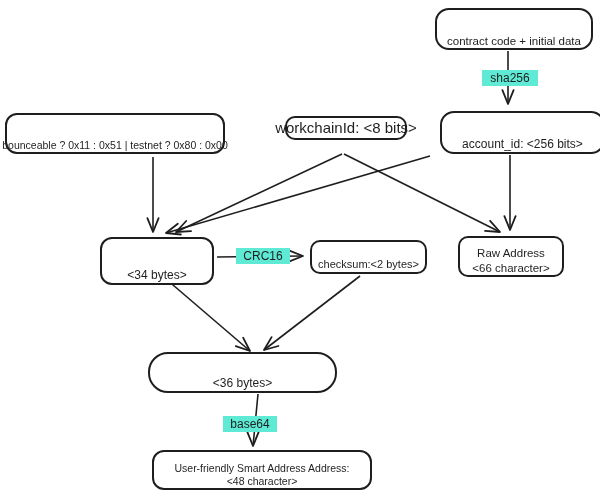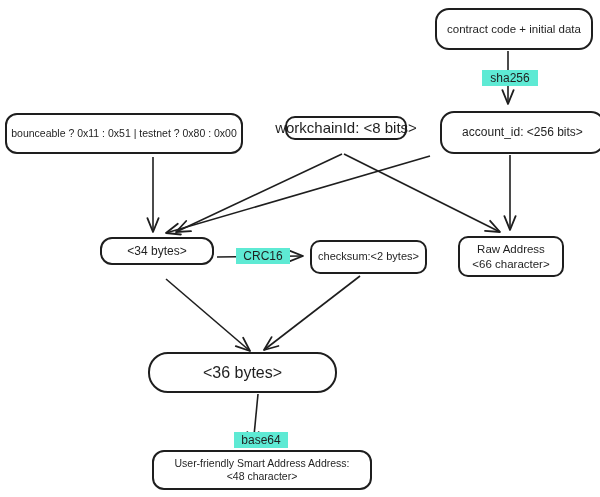--- a/index.html
+++ b/index.html
@@ -13,46 +13,46 @@
   }
   svg.edges{position:absolute;left:0;top:0;width:600px;height:497px;}
   .node{
     position:absolute;
     box-sizing:border-box;
     background:#ffffff;
     border:2px solid #1e1e1e;
     display:flex;
     flex-direction:column;
     align-items:center;
-    justify-content:center;
+    justify-content:flex-end;
     text-align:center;
     line-height:1.25;
     white-space:nowrap;
   }
   .edge-label{
     position:absolute;
     background:#5eead4;
     text-align:center;
     font-size:12px;
     line-height:16px;
     padding:0 2px;
   }
   
   .n-contract  {left:435px; top:8px;   width:158px; height:42px; border-radius:14px; font-size:11.5px;}
-  .n-bounce    {left:5px;   top:113px; width:238px; height:41px; border-radius:12px; font-size:10.5px;}
+  .n-bounce    {left:5px;   top:113px; width:220px; height:41px; border-radius:12px; font-size:10.5px;}
   .n-workchain {left:285px; top:116px; width:122px; height:24px; border-radius:10px; font-size:15px;}
   .n-account   {left:428px; top:111px; width:165px; height:43px; border-radius:14px; font-size:12px;margin-left:12px;}
-  .n-bytes34   {left:100px; top:237px; width:114px; height:28px; border-radius:12px; font-size:12px;}
+  .n-bytes34   {left:100px; top:237px; width:114px; height:48px; border-radius:12px; font-size:12px;}
   .n-checksum  {left:310px; top:240px; width:117px; height:34px; border-radius:10px; font-size:11px;}
   .n-raw       {left:458px; top:236px; width:106px; height:41px; border-radius:10px; font-size:11.5px;}
-  .n-bytes36   {left:148px; top:352px; width:189px; height:41px; border-radius:20px; font-size:16px;}
+  .n-bytes36   {left:148px; top:352px; width:189px; height:41px; border-radius:20px; font-size:12px;}
   .n-friendly  {left:152px; top:450px; width:220px; height:40px; border-radius:12px; font-size:10.5px;}
   .l-sha256 {left:482px; top:70px;  width:52px;}
   .l-crc16  {left:236px; top:248px; width:50px;}
-  .l-base64 {left:234px; top:416px; width:50px;margin-top:16px;}
+  .l-base64 {left:223px; top:416px; width:50px;}
   .edge{stroke:#1e1e1e;stroke-width:1.6;fill:none;}
   .head{stroke:#1e1e1e;stroke-width:1.8;fill:none;stroke-linecap:round;stroke-linejoin:round;}
 </style>
 </head>
 <body>
 
 <div class="canvas">
 
   <svg class="edges" viewBox="0 0 600 497" xmlns="http://www.w3.org/2000/svg">
 

